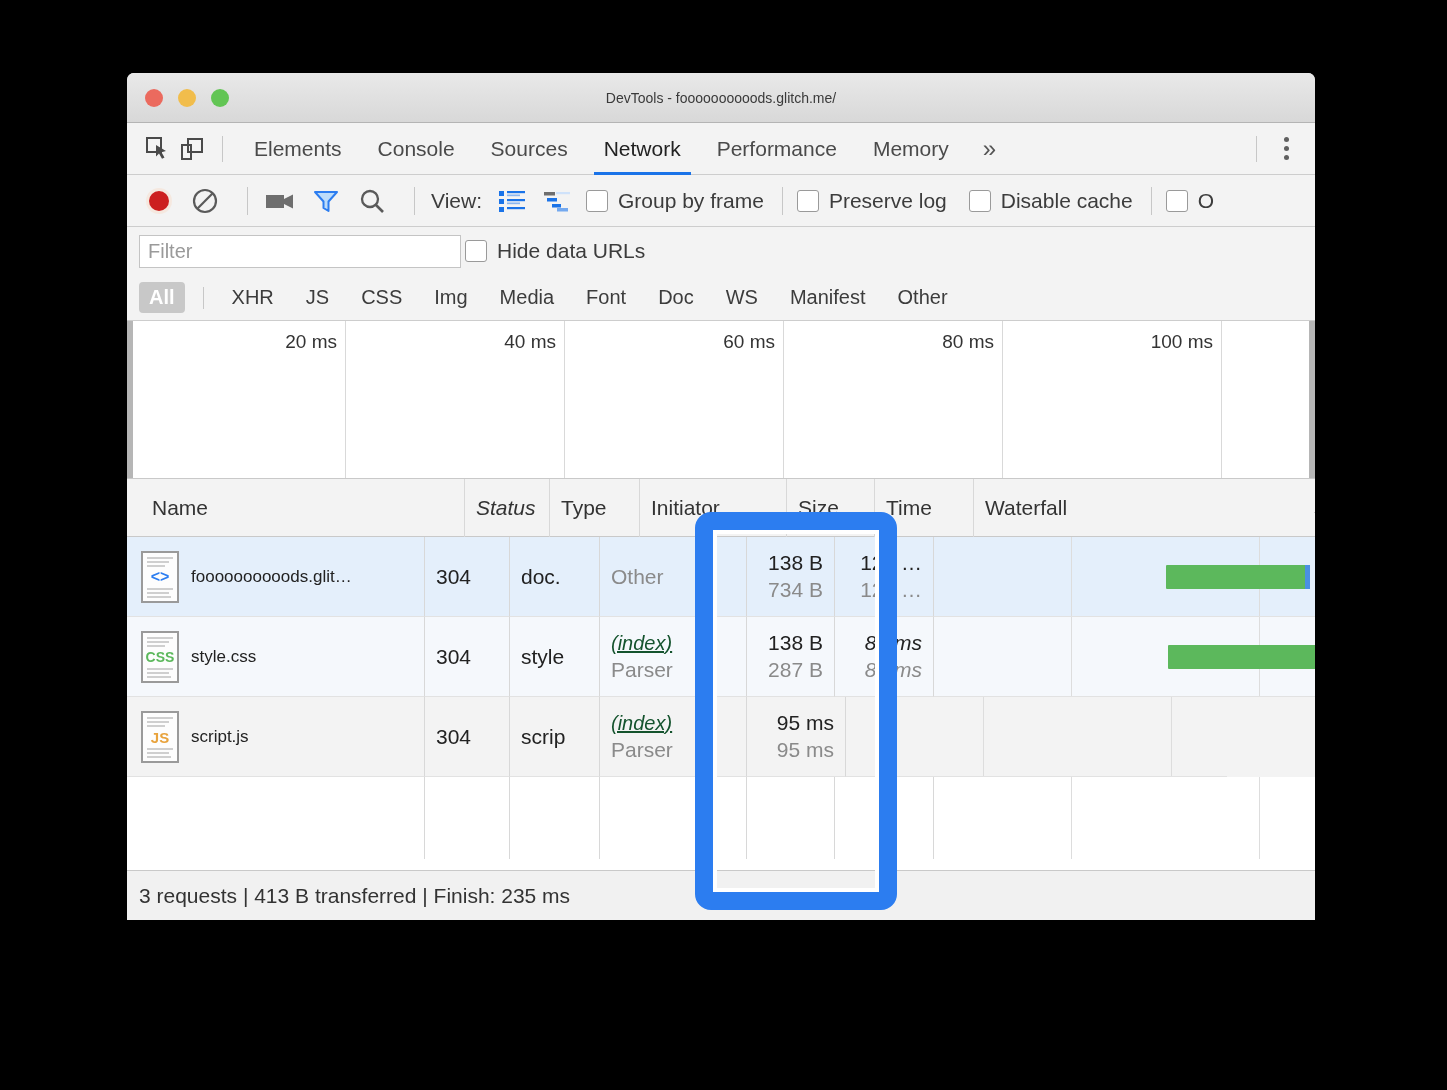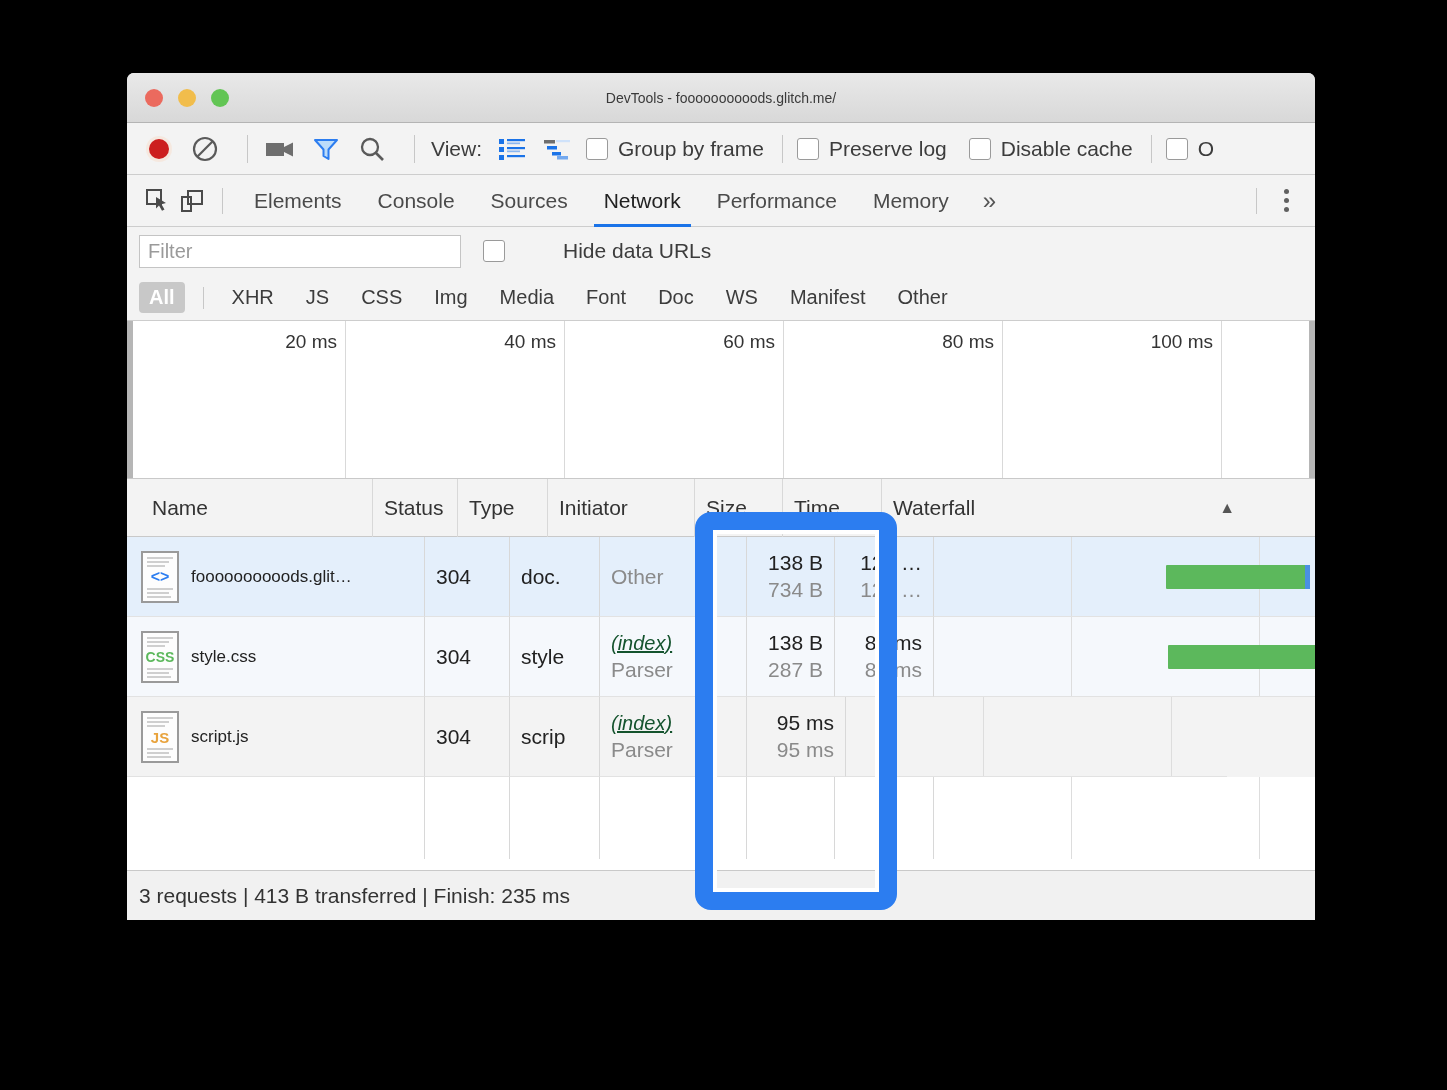--- a/index.html
+++ b/index.html
@@ -90,21 +90,21 @@
     height:48px; background:#f3f3f3;
     display:flex; align-items:center; padding-left:12px;
   }
   #filter-input {
     width:322px; height:33px;
     border:1px solid #c4c4c4; background:#fff;
     font-size:20px; color:#333; padding:0 8px;
     font-family:"Liberation Sans", sans-serif;
   }
   #filter-input::placeholder { color:#9a9a9a; }
-  #hide-urls { margin-left:22px;gap:48px; }
+  #hide-urls { margin-left:4px; }
 
   
   #typebar {
     height:46px; background:#f3f3f3;
     border-bottom:1px solid #cdcdcd;
     display:flex; align-items:center; padding-left:12px; gap:12px;
   }
   .ftype { font-size:20px; color:#3c3c3c; padding:4px 10px; border-radius:4px; white-space:nowrap;}
   .ftype.sel { background:#c8c8c8; color:#fff; font-weight:bold; }
   .fdiv { width:1px; height:22px; background:#c7c7c7; margin:0 6px; }
@@ -202,20 +202,54 @@
 
   <div id="titlebar">
     <div class="traffic">
       <span class="dot red"></span>
       <span class="dot yellow"></span>
       <span class="dot green"></span>
     </div>
     <div id="win-title">DevTools - foooooooooods.glitch.me/</div>
   </div>
 
+  <div id="tabbar">
+    <div class="ticon">
+      <svg width="26" height="26" viewBox="0 0 26 26">
+        <path d="M2 2 h14 v6 M2 2 v14 h6" fill="none" stroke="#4a4a4a" stroke-width="2"></path>
+        <rect x="2" y="2" width="14" height="14" fill="none" stroke="#4a4a4a" stroke-width="2"></rect>
+        <path d="M11 9 L21 15 L16.5 16.2 L19.5 21.5 L17 22.8 L14 17.5 L11 20.5 Z" fill="#4a4a4a"></path>
+      </svg>
+    </div>
+    <div class="ticon">
+      <svg width="26" height="26" viewBox="0 0 26 26">
+        <rect x="9" y="3" width="14" height="13" fill="none" stroke="#4a4a4a" stroke-width="2"></rect>
+        <rect x="3" y="9" width="9" height="14" fill="none" stroke="#4a4a4a" stroke-width="2"></rect>
+      </svg>
+    </div>
+    <div class="vdiv"></div>
+
+    <div class="tab">Elements</div>
+    <div class="tab">Console</div>
+    <div class="tab">Sources</div>
+    <div class="tab active">Network</div>
+    <div class="tab">Performance</div>
+    <div class="tab">Memory</div>
+    <div id="chev">»</div>
+
+    <div id="tabbar-right">
+      <div class="vdiv"></div>
+      <div class="kebab">
+        <i></i>
+          <i></i>
+          <i></i>
+      </div>
+    </div>
+  </div>
+
   <div id="toolbar">
     <div class="tbicon">
       <svg width="32" height="32" viewBox="0 0 32 32">
         <circle cx="16" cy="16" r="13" fill="#f6e4d8" opacity="0.75"></circle>
         <circle cx="16" cy="16" r="10" fill="#cc1f1f"></circle>
       </svg>
     </div>
     <div class="tbicon">
       <svg width="30" height="30" viewBox="0 0 30 30">
         <circle cx="15" cy="15" r="11" fill="none" stroke="#5a5a5a" stroke-width="2.2"></circle>
@@ -274,54 +308,20 @@
     </div>
     <div style="width:18px;flex:none;"></div>
     <div class="cbwrap">
       <span class="cbox"></span>
       <span class="cblabel">Disable cache</span>
     </div>
     <div class="tdiv"></div>
     <div class="cbwrap">
       <span class="cbox"></span>
       <span class="cblabel">O</span>
-    </div>
-  </div>
-
-  <div id="tabbar">
-    <div class="ticon">
-      <svg width="26" height="26" viewBox="0 0 26 26">
-        <path d="M2 2 h14 v6 M2 2 v14 h6" fill="none" stroke="#4a4a4a" stroke-width="2"></path>
-        <rect x="2" y="2" width="14" height="14" fill="none" stroke="#4a4a4a" stroke-width="2"></rect>
-        <path d="M11 9 L21 15 L16.5 16.2 L19.5 21.5 L17 22.8 L14 17.5 L11 20.5 Z" fill="#4a4a4a"></path>
-      </svg>
-    </div>
-    <div class="ticon">
-      <svg width="26" height="26" viewBox="0 0 26 26">
-        <rect x="9" y="3" width="14" height="13" fill="none" stroke="#4a4a4a" stroke-width="2"></rect>
-        <rect x="3" y="9" width="9" height="14" fill="none" stroke="#4a4a4a" stroke-width="2"></rect>
-      </svg>
-    </div>
-    <div class="vdiv"></div>
-
-    <div class="tab">Elements</div>
-    <div class="tab">Console</div>
-    <div class="tab">Sources</div>
-    <div class="tab active">Network</div>
-    <div class="tab">Performance</div>
-    <div class="tab">Memory</div>
-    <div id="chev">»</div>
-
-    <div id="tabbar-right">
-      <div class="vdiv"></div>
-      <div class="kebab">
-        <i></i>
-          <i></i>
-          <i></i>
-      </div>
     </div>
   </div>
 
   <div id="filterbar">
     <input id="filter-input" type="text" placeholder="Filter" style="">
     <div class="cbwrap" id="hide-urls">
       <span class="cbox"></span>
       <span class="cblabel">Hide data URLs</span>
     </div>
   </div>
@@ -352,22 +352,22 @@
     <div class="ovlabel" style="left:218px;">20 ms</div>
     <div class="ovlabel" style="left:437px;">40 ms</div>
     <div class="ovlabel" style="left:656px;">60 ms</div>
     <div class="ovlabel" style="left:875px;">80 ms</div>
     <div class="ovlabel" style="left:1094px;">100 ms</div>
   </div>
 
   <div id="tablewrap">
 
     <div id="thead">
-      <div class="th" style="width:246px;padding-left:25px;">Name</div>
-      <div class="th" style="width:85px;">Status</div>
+      <div class="th" style="width:338px;padding-left:25px;">Name</div>
+      <div class="th" style="width:85px;font-style:italic;">Status</div>
       <div class="th" style="width:90px;">Type</div>
       <div class="th" style="width:147px;">Initiator</div>
       <div class="th" style="width:88px;">Size</div>
       <div class="th" style="width:99px;">Time</div>
       <div class="th" style="width:381px;border-right:none;">
         <span>Waterfall</span>
         <span style="margin-left:auto;padding-right:28px;font-size:16px;color:#555;">▲</span>
       </div>
     </div>
 
@@ -431,21 +431,21 @@
       <div class="td" style="width:85px;">304</div>
       <div class="td" style="width:90px;">style</div>
       <div class="td init" style="width:147px;">
         <span class="init-link">(index)</span>
         <span class="init-sub">Parser</span>
       </div>
       <div class="td two" style="width:88px;">
         <span class="l1">138 B</span>
         <span class="l2">287 B</span>
       </div>
-      <div class="td two" style="width:99px;">
+      <div class="td two" style="width:99px;font-style:italic;">
         <span class="l1">89 ms</span>
         <span class="l2">88 ms</span>
       </div>
       <div class="td wfcell" style="width:381px;border-right:none;padding-left:0;">
         <div class="wfgrid" style="left:137px;"></div>
         <div class="wfgrid" style="left:325px;"></div>
         <div class="wfbar" style="left:234px;width:157px;top:28px;"></div>
 
       </div>
     </div>

